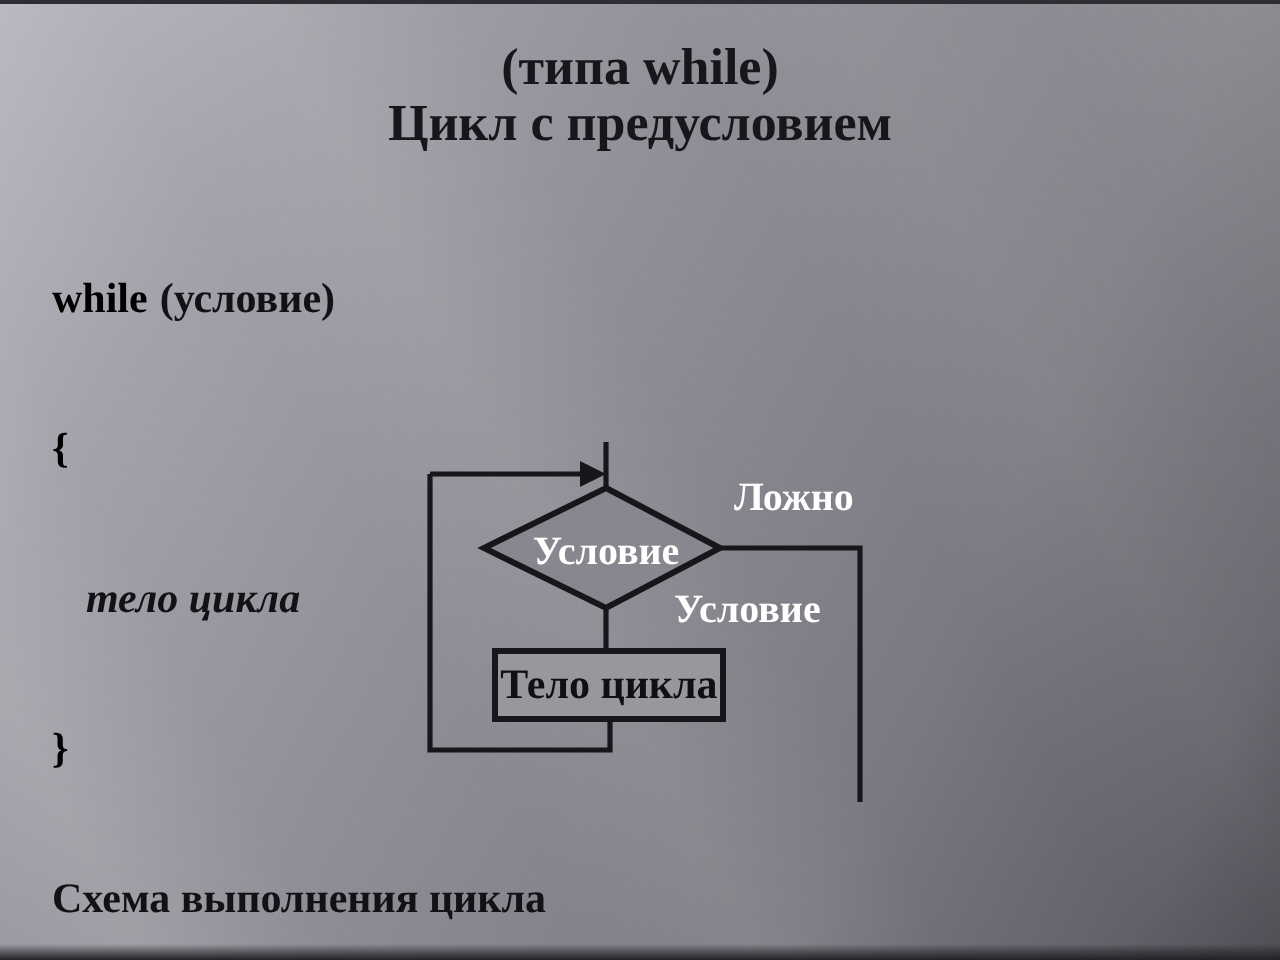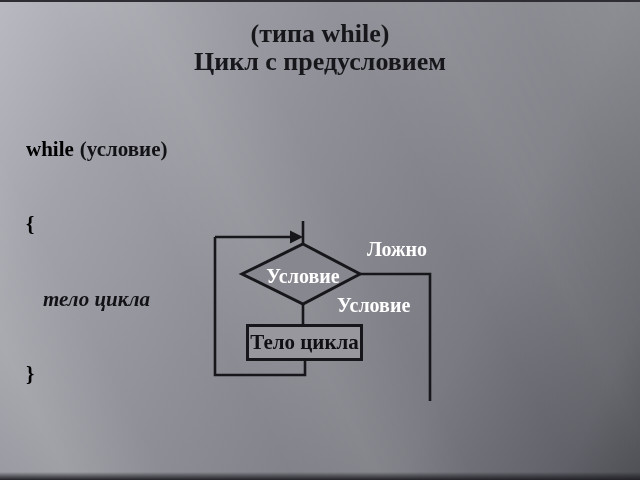--- a/index.html
+++ b/index.html
@@ -66,20 +66,21 @@
   <div class="title">
     <div>(типа while)</div>
     <div>Цикл с предусловием</div>
   </div>
 
   <div class="code">
     <div><span class="kw">while</span><span class="cond">(условие)</span></div>
     <div><span class="kw">{</span></div>
     <div class="body-line">тело цикла</div>
     <div><span class="kw">}</span></div>
+    <div>Схема выполнения цикла</div>
   </div>
 
   <svg class="flow-lines" viewBox="0 0 640 480">
     <path d="M303 221 L303 245" fill="none" stroke="#17171b" stroke-width="2.6"></path>
     <path d="M215 237 L215 375 L305 375 L305 360" fill="none" stroke="#17171b" stroke-width="2.6"></path>
     <path d="M215 237 L292 237" fill="none" stroke="#17171b" stroke-width="2.6"></path>
     <polygon points="290,230.5 303,237 290,243.5" fill="#17171b"></polygon>
     <path d="M303 304 L303 325" fill="none" stroke="#17171b" stroke-width="2.6"></path>
     <path d="M360 274 L430 274 L430 401" fill="none" stroke="#17171b" stroke-width="2.6"></path>
     <polygon points="303,244 360,274 303,304 242,274" fill="#87878f" stroke="#17171b" stroke-width="3"></polygon>

